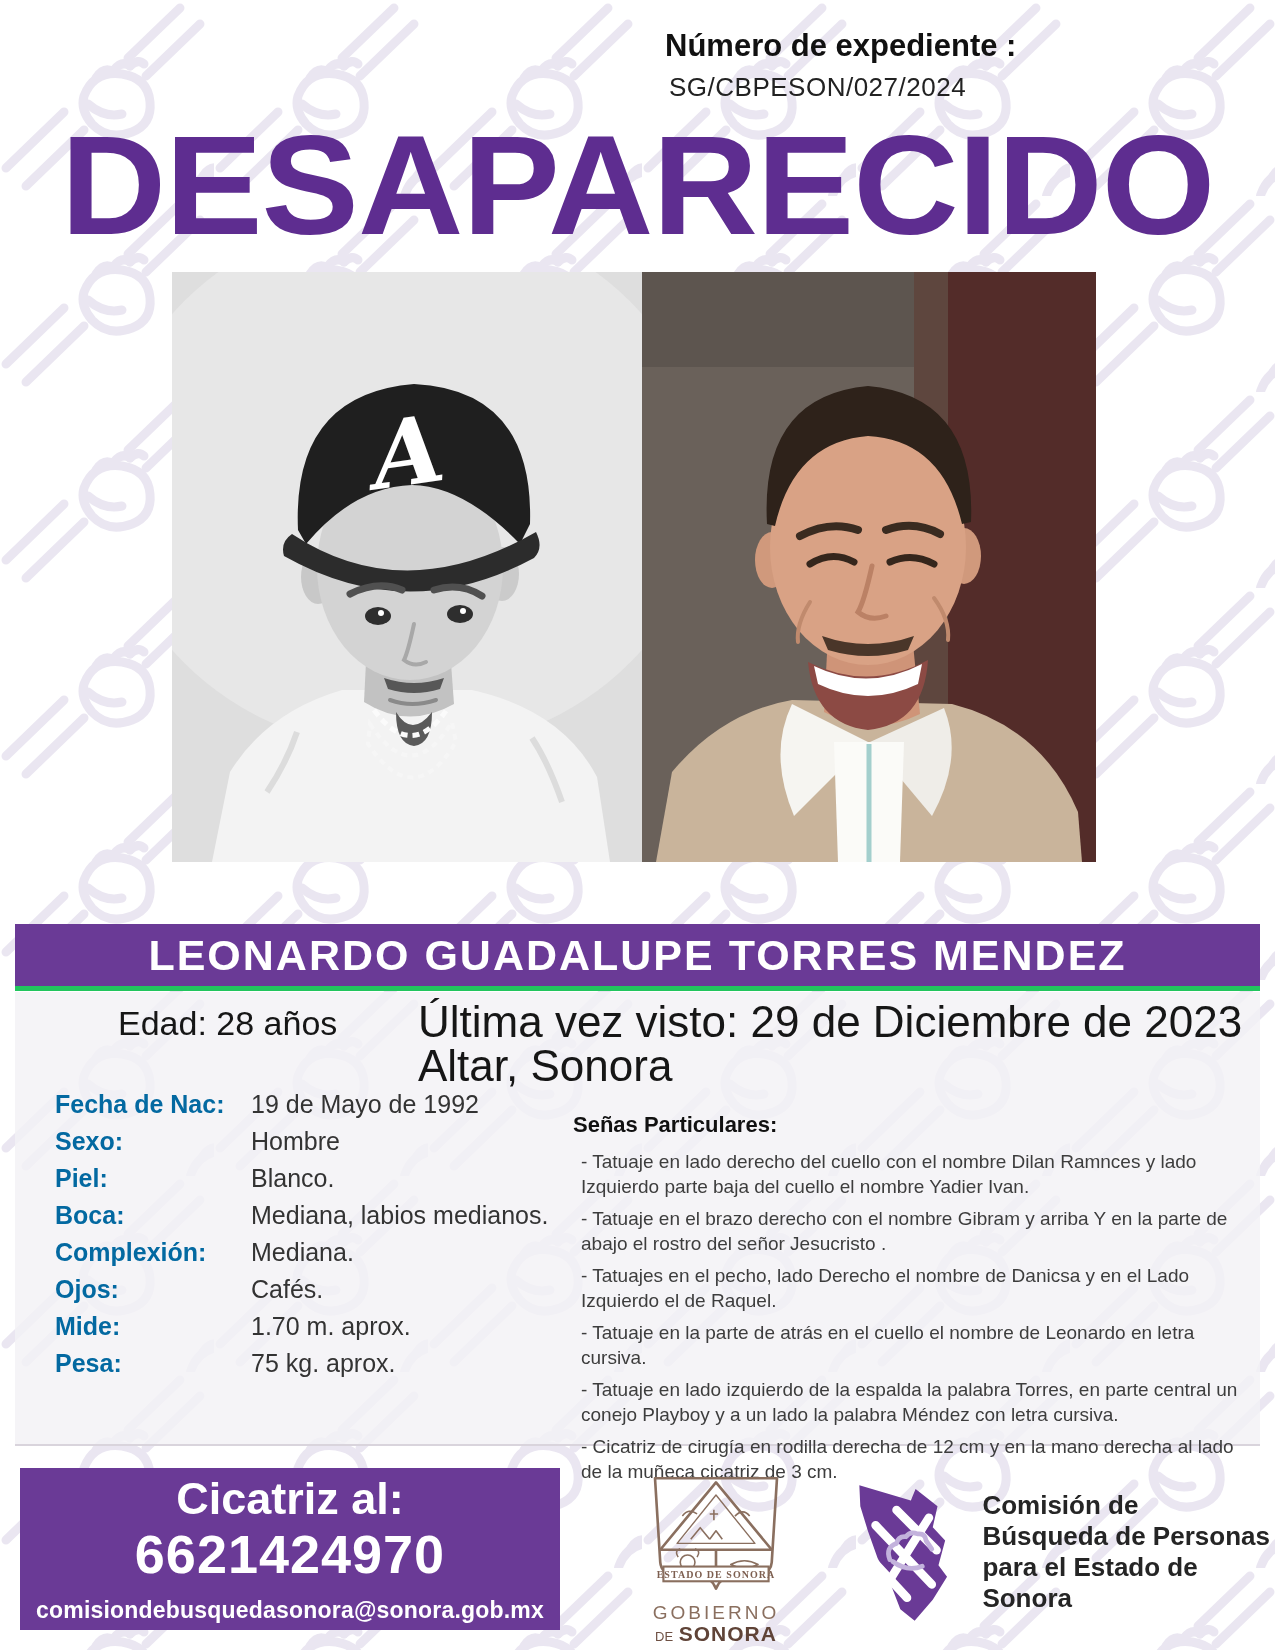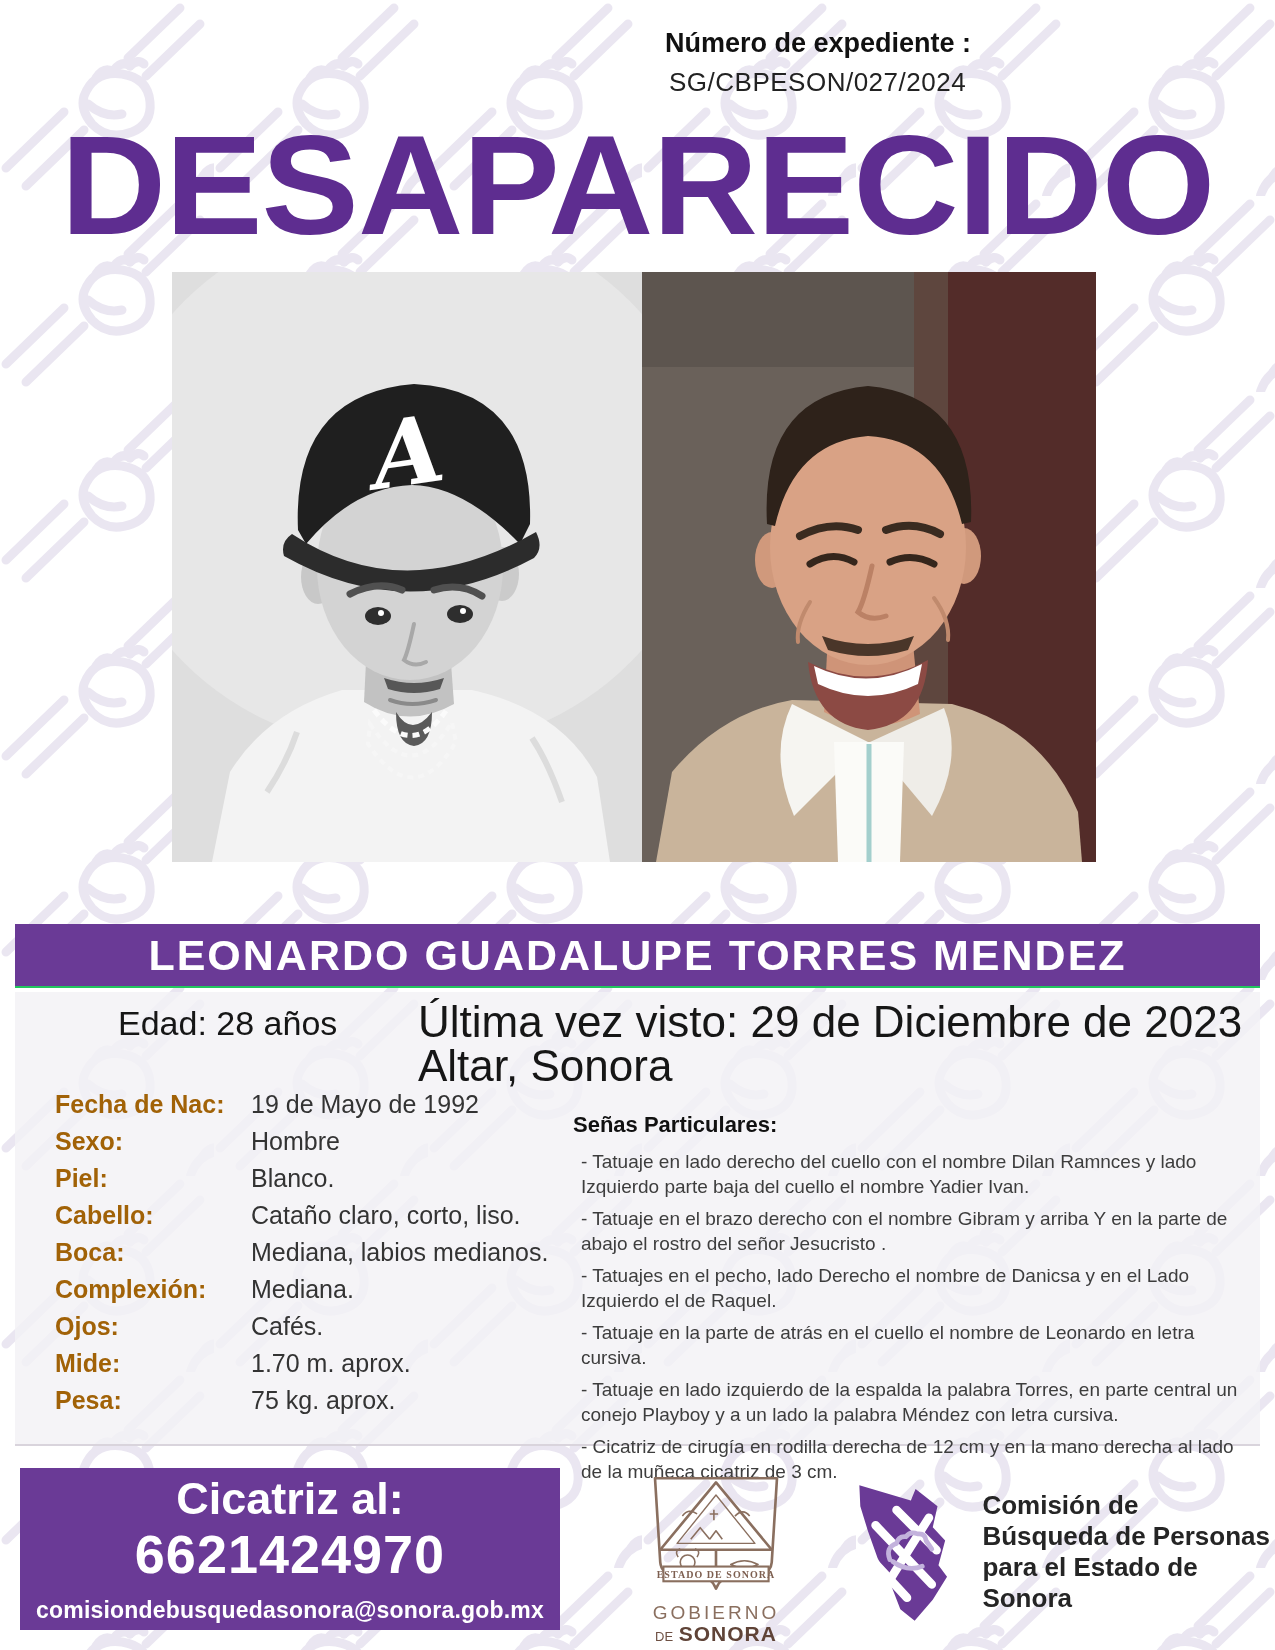--- a/index.html
+++ b/index.html
@@ -6,47 +6,47 @@
   .poster{
     position:relative;width:1275px;height:1650px;margin:0 auto;
     background:#ffffff;overflow:hidden;
     font-family:"Liberation Sans", sans-serif;color:#1c1c1c;
   }
   .layer{position:absolute;}
   
   #watermark{left:0;top:0;width:1275px;height:1650px;z-index:0;}
   
   .expediente{left:665px;top:28px;z-index:2;}
-  .expediente .lab{font-size:27px;font-weight:bold;color:#111;}
+  .expediente .lab{font-size:31px;font-weight:bold;color:#111;}
   .expediente .num{font-size:26px;color:#222;margin-top:8px;margin-left:4px;letter-spacing:.5px;}
   
   .bigtitle{
     left:0;top:116px;width:1275px;text-align:center;z-index:2;
     font-size:146px;line-height:1;font-weight:bold;color:#5e2d90;
     letter-spacing:-1px;transform:scaleY(.96);transform-origin:top;
   }
   
   .photos{left:172px;top:272px;width:924px;height:590px;display:flex;z-index:2;}
   .photos svg{display:block;}
   
   .banner{
     left:15px;top:924px;width:1245px;height:62px;background:#6a3a96;z-index:3;
-    border-bottom:2px solid #22c55e;display:flex;align-items:center;justify-content:center;
+    border-bottom:5px solid #22c55e;display:flex;align-items:center;justify-content:center;
   }
   .banner .name{font-size:43px;font-weight:bold;color:#ffffff;letter-spacing:2px;}
   
   .infobox{
     left:15px;top:992px;width:1245px;height:452px;z-index:2;
     background:rgba(243,241,245,0.82);border-bottom:2px solid #d9d4dc;
   }
   .edad{position:absolute;left:103px;top:12px;font-size:34px;color:#161616;}
   .lastseen{position:absolute;left:403px;top:8px;font-size:44px;color:#161616;line-height:44px;}
   .details{position:absolute;left:40px;top:98px;font-size:25px;color:#2e2e2e;}
   .drow{height:37px;display:flex;align-items:baseline;}
-  .drow .dl{display:inline-block;width:196px;font-weight:bold;color:#a16207;}
+  .drow .dl{display:inline-block;width:196px;font-weight:bold;color:#0369a1;}
   .drow .dv{color:#333;}
   .senas{position:absolute;left:558px;top:120px;width:676px;}
   .senas .sh{font-size:22px;font-weight:bold;color:#111;margin:0 0 12px 0;}
   .senas p{margin:8px;font-size:19px;line-height:24.5px;color:#3d3d3d;}
   
   .reports{
     left:20px;top:1468px;width:540px;height:162px;background:#6a3a96;z-index:2;
     display:flex;flex-direction:column;align-items:center;justify-content:center;color:#fff;
   }
   .reports .r1{font-size:45px;font-weight:bold;line-height:1.1;}
@@ -164,24 +164,20 @@
         </div>
       <div class="drow">
           <span class="dl">Sexo:</span>
           <span class="dv">Hombre</span>
         </div>
       <div class="drow">
           <span class="dl">Piel:</span>
           <span class="dv">Blanco.</span>
         </div>
       <div class="drow">
-          <span class="dl">Cabello:</span>
-          <span class="dv">Cataño claro, corto, liso.</span>
-        </div>
-      <div class="drow">
           <span class="dl">Boca:</span>
           <span class="dv">Mediana, labios medianos.</span>
         </div>
       <div class="drow">
           <span class="dl">Complexión:</span>
           <span class="dv">Mediana.</span>
         </div>
       <div class="drow">
           <span class="dl">Ojos:</span>
           <span class="dv">Cafés.</span>

